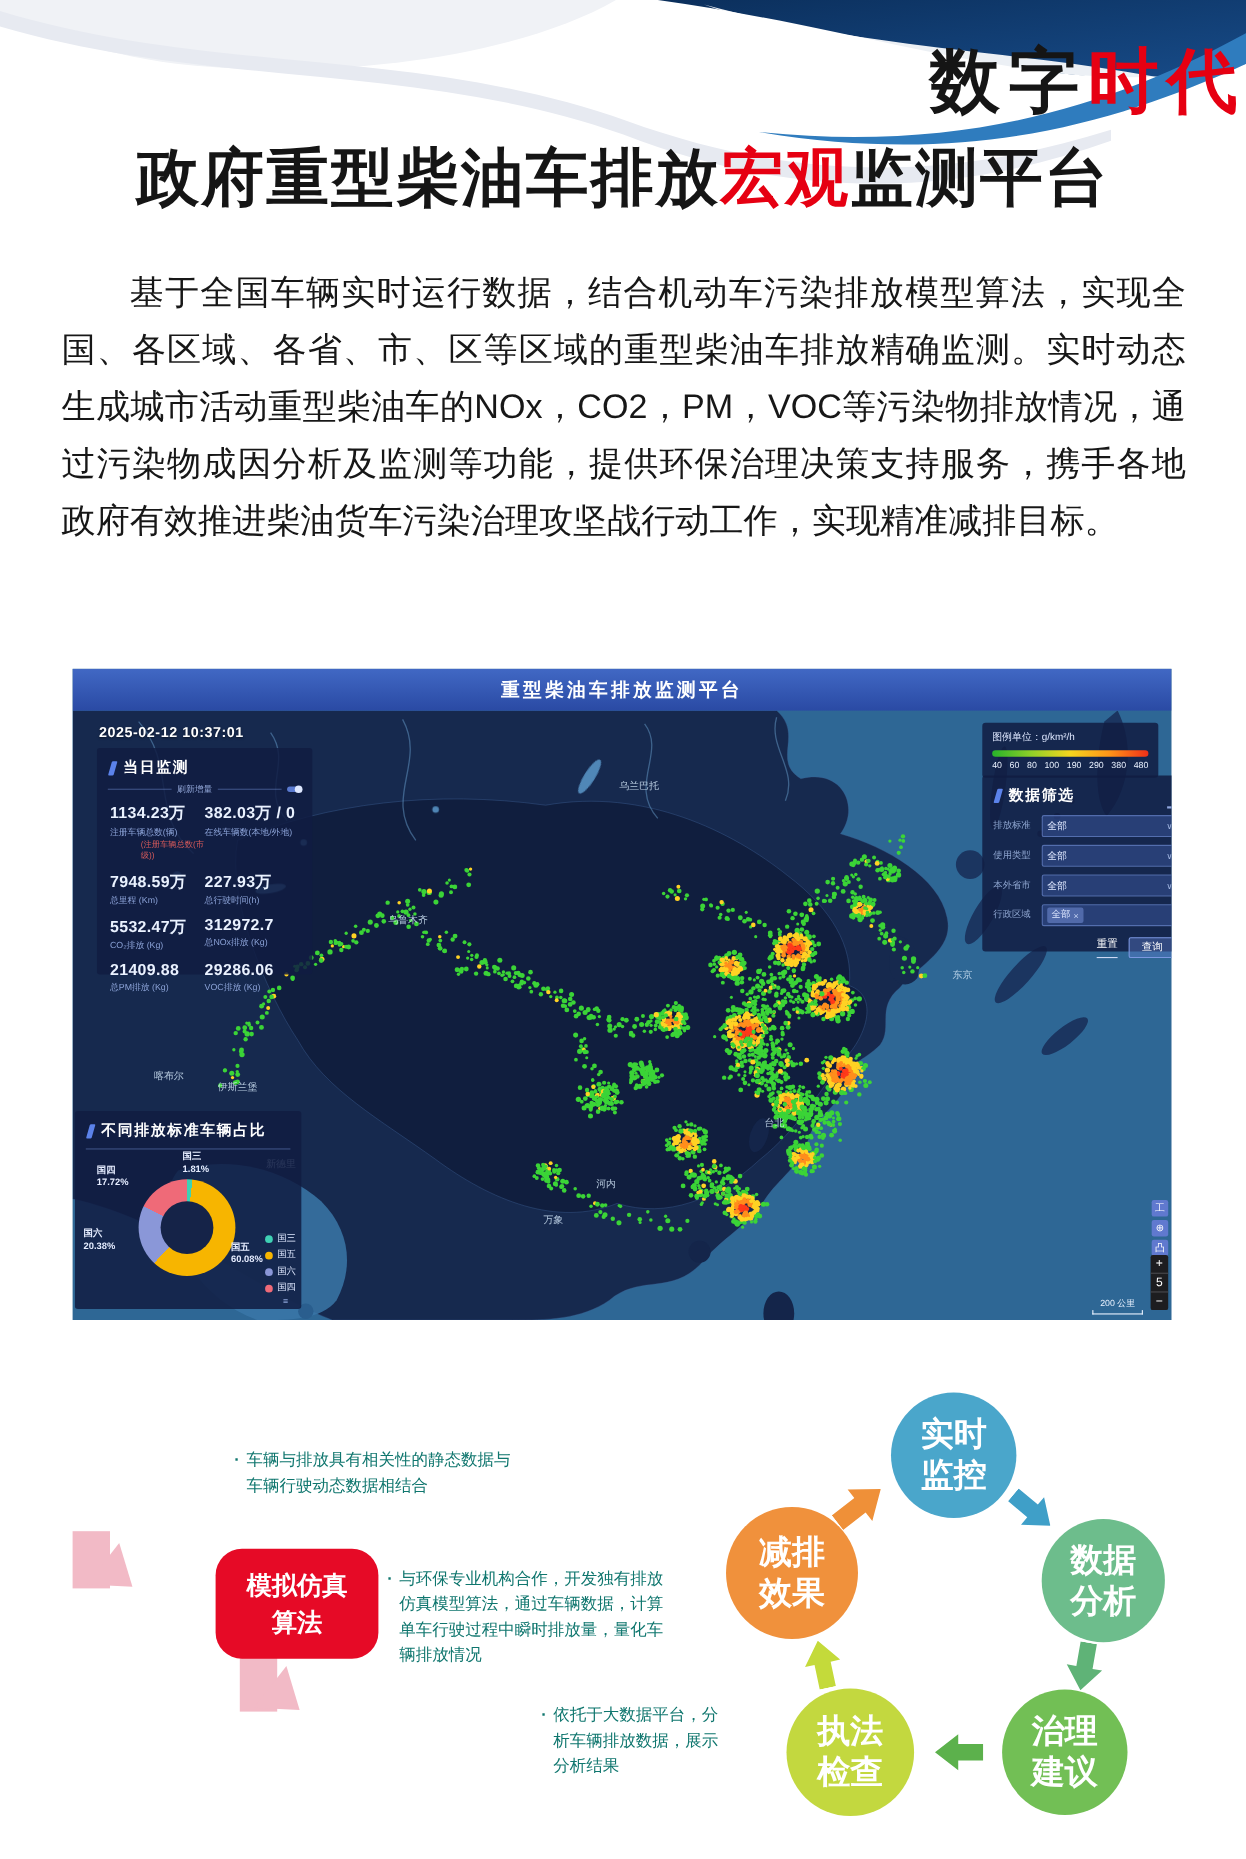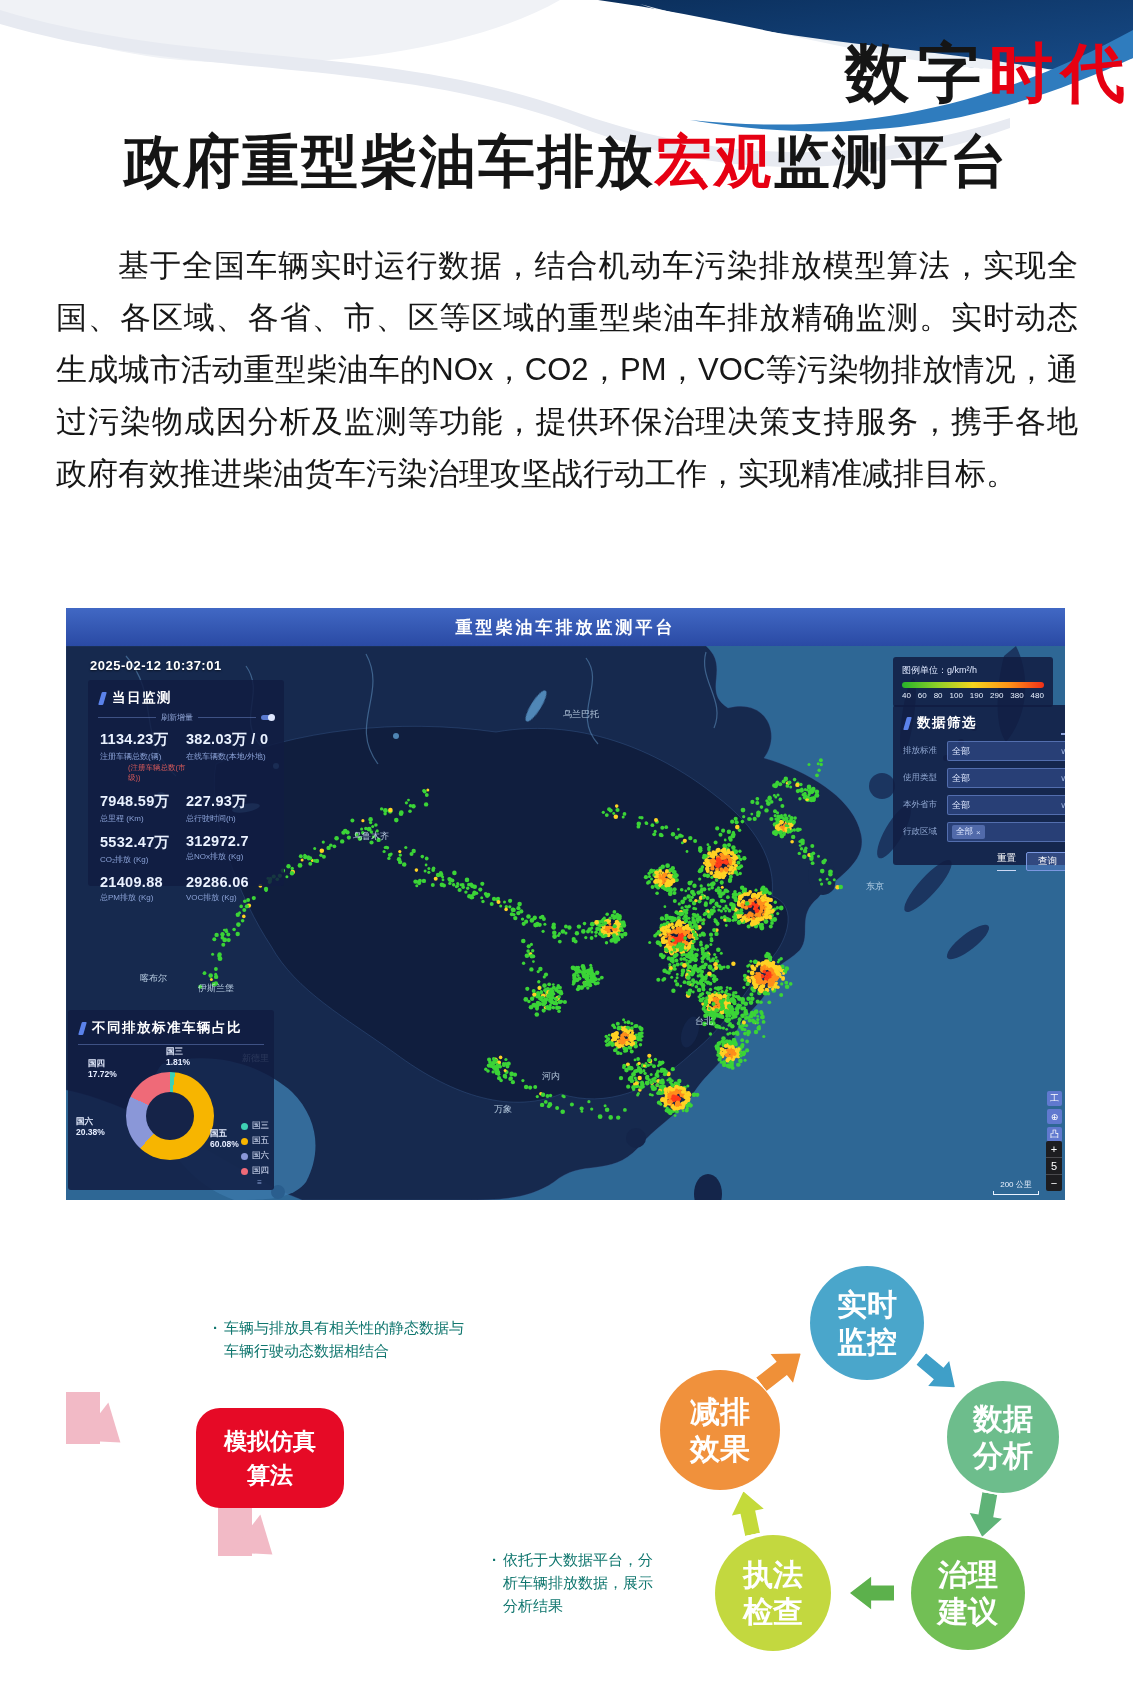--- a/index.html
+++ b/index.html
@@ -3216,20 +3216,21 @@
       <div>200 公里</div>
       <div class="bar"></div>
     </div>
   </div>
 
   <div class="fdesc" id="fd1">车辆与排放具有相关性的静态数据与车辆行驶动态数据相结合</div>
   <div class="pbar" style="left:66px;top:1392px;width:34px;height:52px;"></div>
   <div class="ptri" style="left:90px;top:1408px;transform:rotate(38deg);"></div>
 
   <div class="fbox" id="fb2">模拟仿真算法</div>
+  <div class="fdesc" id="fd2">与环保专业机构合作，开发独有排放仿真模型算法，通过车辆数据，计算单车行驶过程中瞬时排放量，量化车辆排放情况</div>
   <div class="pbar" style="left:218px;top:1506px;width:34px;height:50px;"></div>
   <div class="ptri" style="left:242px;top:1520px;transform:rotate(38deg);"></div>
 
   <div class="fdesc" id="fd3">依托于大数据平台，分析车辆排放数据，展示分析结果</div>
 
   <div class="cyc" id="cy0" style="background: rgb(74, 166, 203);">
       <span>实时监控</span>
     </div>
   <div class="cyc" id="cy1" style="background: rgb(109, 189, 140);">
       <span>数据分析</span>

